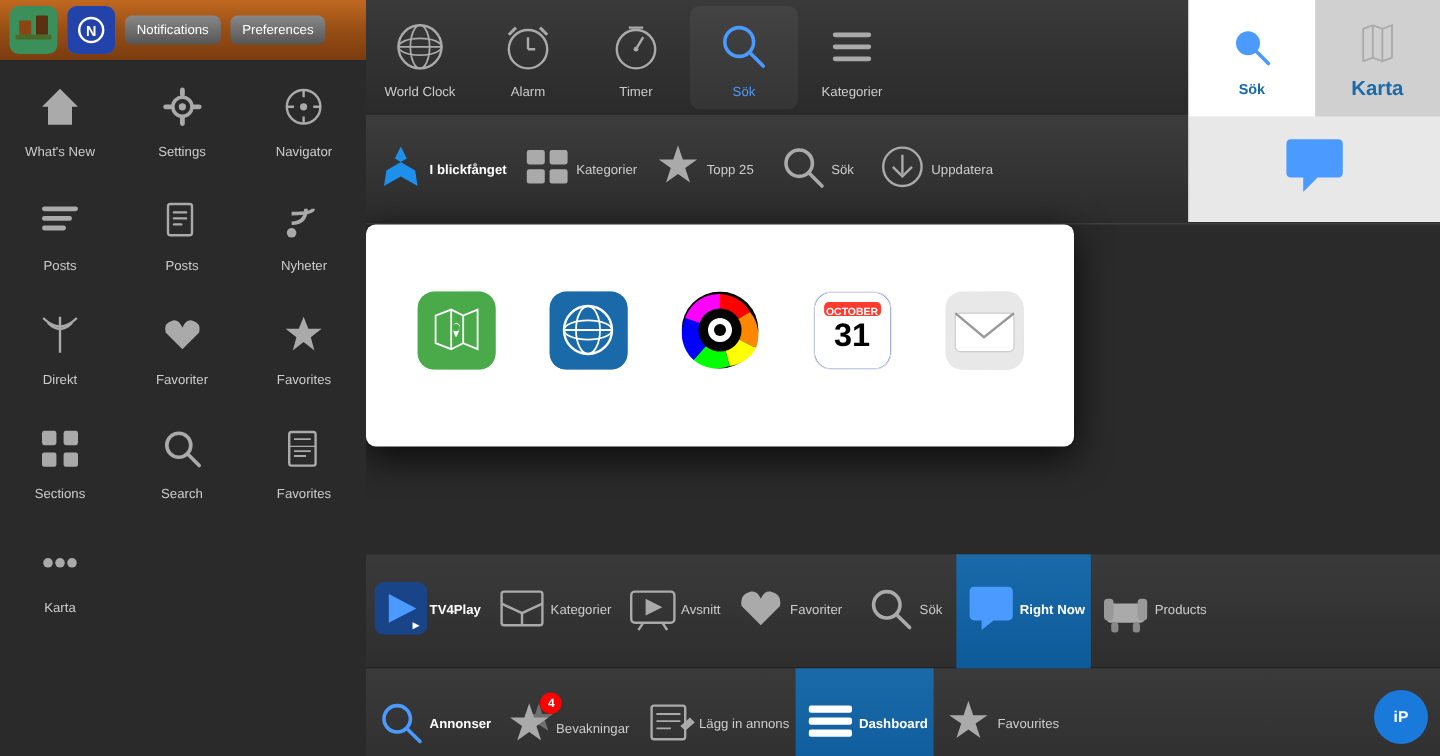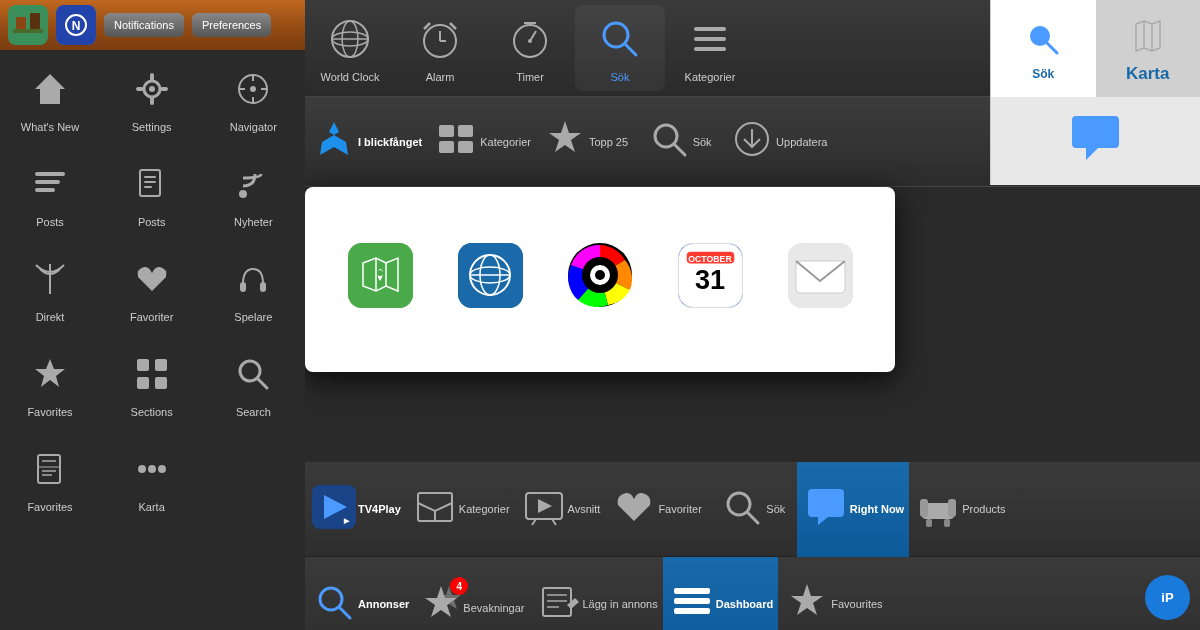--- a/index.html
+++ b/index.html
@@ -430,30 +430,20 @@
         <span class="label">Direkt</span>
       </div>
       <div class="left-nav-item">
         <div class="icon-img">
           <svg width="40" height="40" viewBox="0 0 40 40">
             <path d="M20 32 L6 18 Q4 10 12 8 Q17 7 20 14 Q23 7 28 8 Q36 10 34 18 Z" fill="#aaa"></path>
           </svg>
         </div>
         <span class="label">Favoriter</span>
       </div>
-      <div class="left-nav-item">
-        <div class="icon-img">
-          <svg width="40" height="40" viewBox="0 0 40 40">
-            <path d="M10 25 Q10 10 20 10 Q30 10 30 25" fill="none" stroke="#aaa" stroke-width="2"></path>
-            <rect x="7" y="23" width="6" height="10" fill="#aaa" rx="3"></rect>
-            <rect x="27" y="23" width="6" height="10" fill="#aaa" rx="3"></rect>
-          </svg>
-        </div>
-        <span class="label">Spelare</span>
-      </div>
 
       <div class="left-nav-item">
         <div class="icon-img">
           <svg width="40" height="40" viewBox="0 0 40 40">
             <polygon points="20,5 24,15 35,15 26,22 29,33 20,26 11,33 14,22 5,15 16,15" fill="#aaa"></polygon>
           </svg>
         </div>
         <span class="label">Favorites</span>
       </div>
       <div class="left-nav-item">

